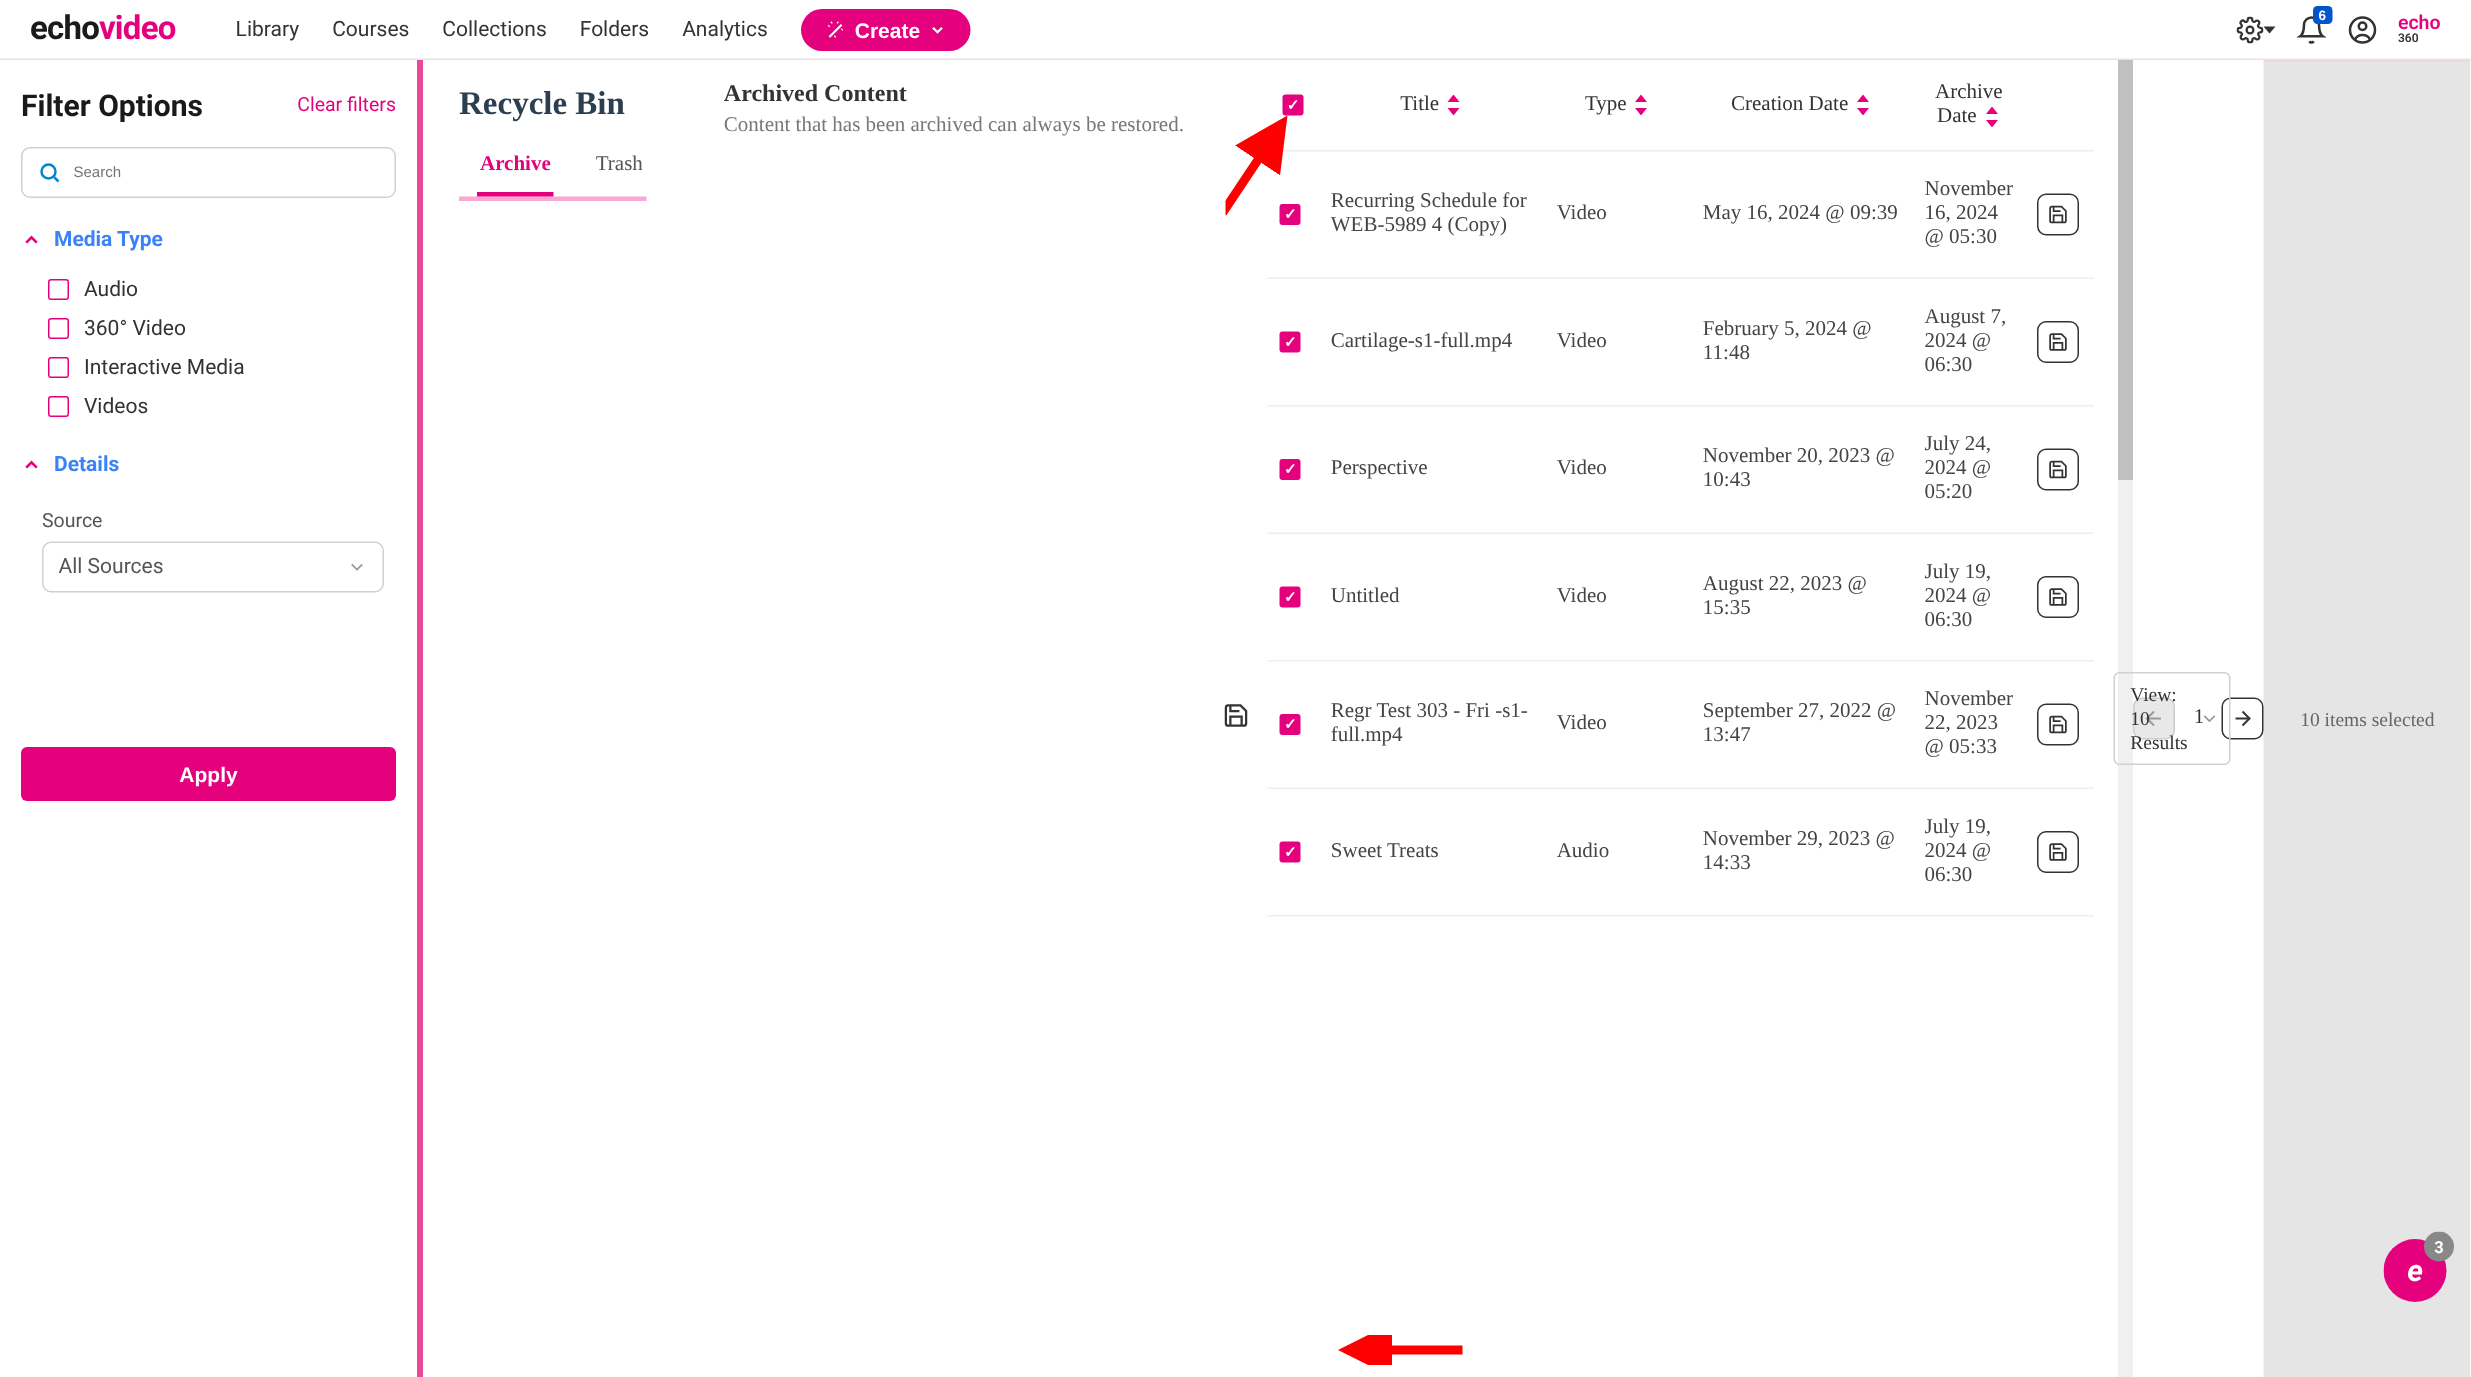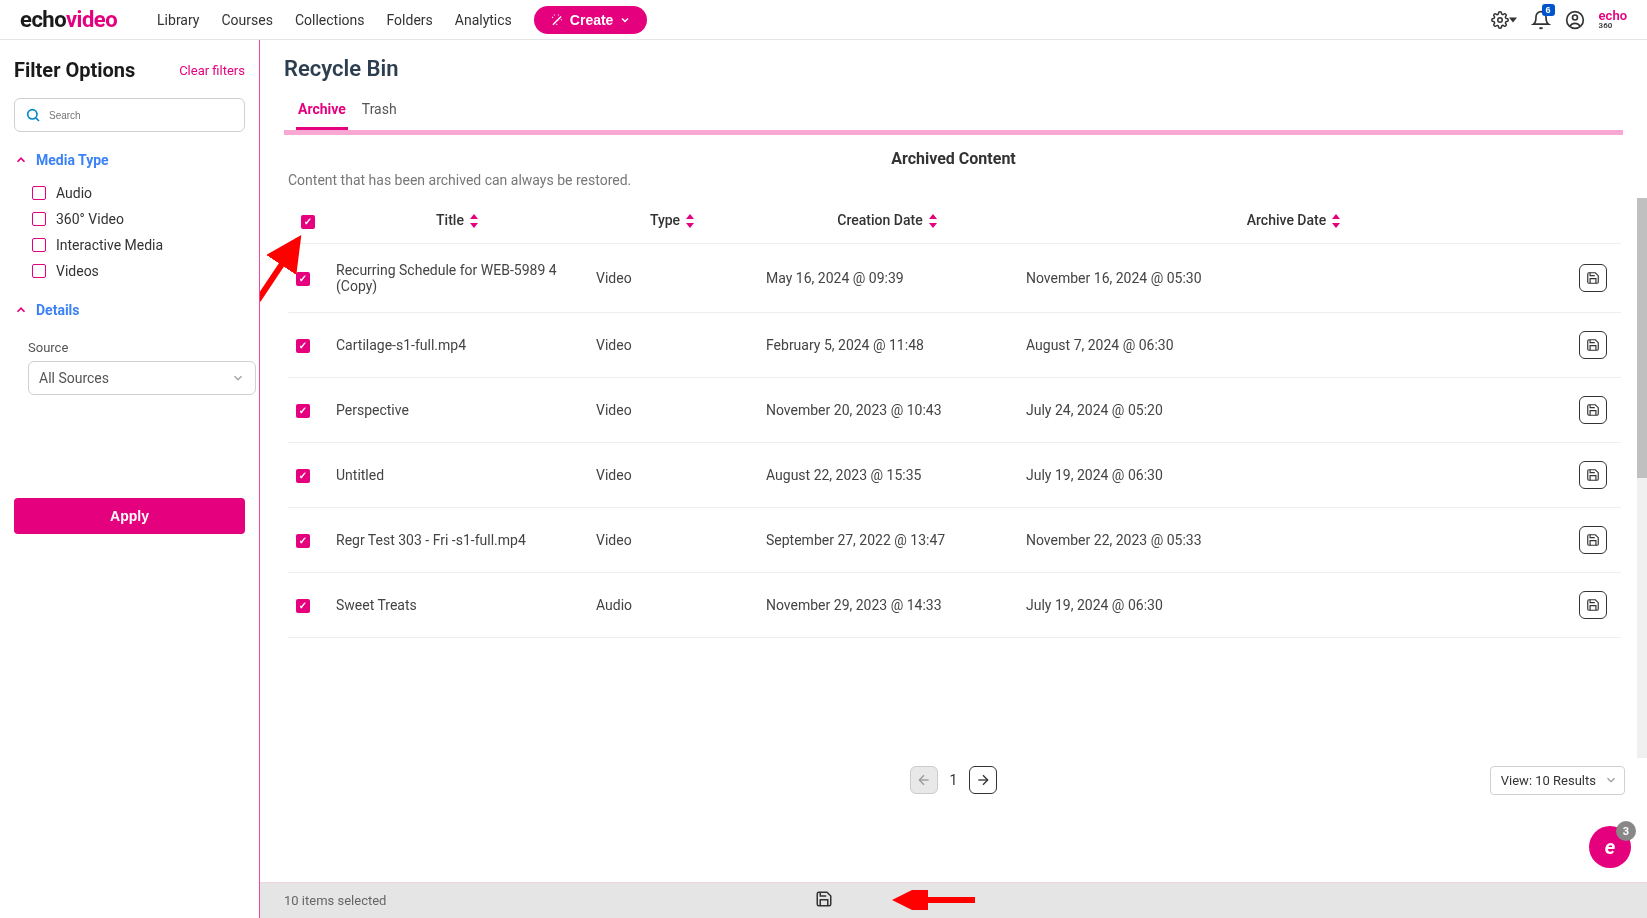--- a/index.html
+++ b/index.html
@@ -16,46 +16,46 @@
 .nav-right { margin-left: auto; display: flex; align-items: center; gap: 14px; }
 .icon-btn { background: none; border: none; cursor: pointer; color: #333; position: relative; display: flex; align-items: center; }
 .badge { position: absolute; top: -6px; right: -4px; background: #0055cc; color: #fff; font-size: 9px; padding: 1px 4px; border-radius: 3px; font-weight: 600; }
 .echo360 { color: #e5007e; font-weight: 600; font-size: 13px; line-height: 0.9; text-align: left;}
 .echo360 small { font-size: 8px; color: #333; display: block; }
 
 
 .wrap { display: flex; height: calc(100vh - 40px); }
 
 
-.sidebar { width: 260px; border-right: 1px solid #ec4899; padding: 18px 14px; display: flex; flex-direction: column; }
+.sidebar { width: 282px; border-right: 4px solid #ec4899; padding: 18px 14px; display: flex; flex-direction: column; }
 .filter-head { display: flex; justify-content: space-between; align-items: center; margin-bottom: 16px; }
 .filter-head h2 { font-size: 20px; font-weight: 700; color: #1a1a1a; }
 .clear { color: #e5007e; font-size: 13px; cursor: pointer; }
 .search-box { display: flex; align-items: center; gap: 8px; border: 1px solid #d0d0d0; border-radius: 6px; padding: 8px 10px; margin-bottom: 20px; }
 .search-box input { border: none; outline: none; flex: 1; font-size: 10px; }
 .section-head { display: flex; align-items: center; gap: 8px; cursor: pointer; margin-bottom: 12px; }
 .section-head svg { color: #e5007e; }
 .section-head span { font-weight: 700; font-size: 14px; color: #3b82f6; }
 .check-row { display: flex; align-items: center; gap: 10px; padding: 5px 0 5px 18px; cursor: pointer; }
 .checkbox { width: 14px; height: 14px; border: 1.5px solid #e5007e; border-radius: 2px; }
 .check-row span { color: #333; }
 .details-sec { margin-top: 18px; }
 .src-label { display: block; margin: 10px 0 6px 14px; color: #555; font-size: 13px; }
 .select-box { border: 1px solid #d0d0d0; border-radius: 6px; padding: 8px 10px; margin: 0 0 13px 14px; display: flex; justify-content: space-between; align-items: center; width: 228px; cursor: pointer; color: #555;}
 .apply-btn { margin-top: auto; margin-bottom: 370px; background: #e5007e; color: #fff; border: none; border-radius: 4px; padding: 10px; font-size: 14px; font-weight: 700; cursor: pointer; }
 
 
-.main { flex: 1; display: flex; flex-direction: column; overflow: hidden; }
+.main { flex: 1; display: flex; flex-direction: row; overflow: hidden; font-family: Liberation Serif, serif; }
 .page-head { padding: 16px 24px 0; }
 .page-head h1 { font-size: 22px; font-weight: 600; color: #2c3e50; margin-bottom: 10px; }
-.tabs { display: flex; gap: 12px; border-bottom: 5px solid #f9a8d4; padding-left: 12px; text-align: right;}
+.tabs { display: flex; gap: 26px; border-bottom: 3px solid #f9a8d4; padding-left: 12px; text-align: right;}
 .tab { padding: 10px 2px; font-size: 14px; cursor: pointer; color: #555; }
 .tab.active { color: #e5007e; font-weight: 700; border-bottom: 3px solid #e5007e; }
 .subhead { padding: 14px 28px 10px; }
-.subhead h3 { font-size: 16px; font-weight: 700; color: #333; margin-bottom: 4px; text-align: center; }
+.subhead h3 { font-size: 16px; font-weight: 700; color: #333; margin-bottom: 4px; }
 .subhead p { color: #777; font-size: 14px; }
 
 
 .table-wrap { flex: 1; overflow-y: auto; padding: 0 12px 0 28px; position: relative; }
 .scroll-indicator { position: absolute; right: 0; top: 0; bottom: 0; width: 10px; background: #f0f0f0; }
 .scroll-thumb { position: absolute; right: 0; top: 0; width: 10px; height: 280px; background: #c0c0c0; }
 .tbl { width: calc(100% - 14px); border-collapse: collapse; }
 .tbl th, .tbl td { text-align: left; padding: 18px 8px; border-bottom: 1px solid #eee; font-size: 14px; }
 .tbl th { color: #333; font-weight: 500; padding-top: 14px; padding-bottom: 14px; text-align: center;}
 .sort-icon { color: #e5007e; margin-left: 4px; vertical-align: middle; }

